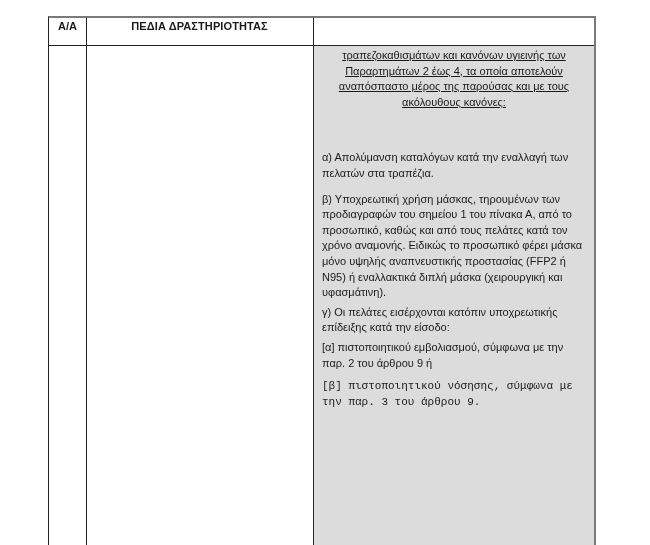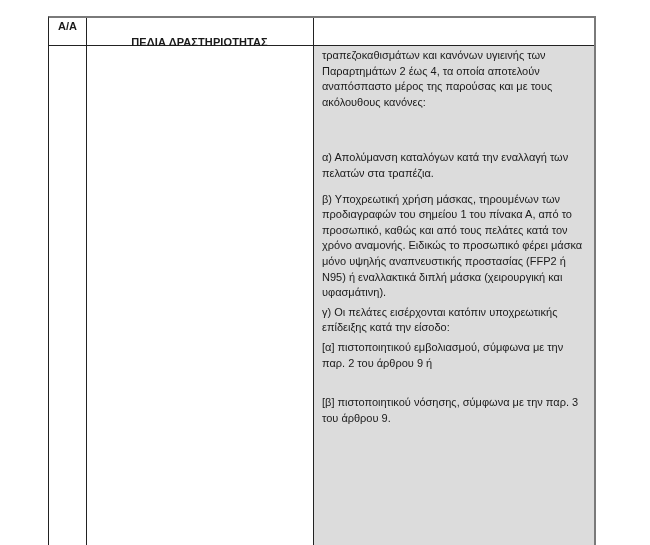--- a/index.html
+++ b/index.html
@@ -47,21 +47,21 @@
 
     .hdr {
       position: absolute;
       top: 2px;
       font-weight: bold;
       font-size: 11px;
       letter-spacing: 0.1px;
       text-align: center;
     }
     .hdr.aa { left: 0; width: 37px; }
-    .hdr.fields { left: 37px; width: 227px; margin-top: 16px; }
+    .hdr.fields { left: 37px; width: 227px; }
     .hdr.measures { left: 265px; width: 281px; }
 
     .measures-cell {
       position: absolute;
       left: 265px;
       top: 28px;
       right: 0;
       bottom: 0;
       background: #dcdcdc;
       padding: 2px 8px 0 8px;
@@ -79,20 +79,20 @@
 <div class="page-table">
   <div class="header-row">
     <div class="hdr aa">Α/Α</div>
     <div class="hdr fields">ΠΕΔΙΑ ΔΡΑΣΤΗΡΙΟΤΗΤΑΣ</div>
   </div>
 
   <div class="col-divider d1"></div>
   <div class="col-divider d2"></div>
 
   <div class="measures-cell">
-    <p style="margin-bottom:12px;">τραπεζοκαθισμάτων και κανόνων υγιεινής των Παραρτημάτων 2 έως 4, τα οποία αποτελούν αναπόσπαστο μέρος της παρούσας και με τους ακόλουθους κανόνες:</p>
+    <p style="text-align:center; margin-bottom:12px;text-decoration:underline;">τραπεζοκαθισμάτων και κανόνων υγιεινής των Παραρτημάτων 2 έως 4, τα οποία αποτελούν αναπόσπαστο μέρος της παρούσας και με τους ακόλουθους κανόνες:</p>
     <p style="margin-bottom:10px;margin-top:40px;">α) Απολύμανση καταλόγων κατά την εναλλαγή των πελατών στα τραπέζια.</p>
     <p style="margin-bottom:4px;">β) Υποχρεωτική χρήση μάσκας, τηρουμένων των προδιαγραφών του σημείου 1 του πίνακα Α, από το προσωπικό, καθώς και από τους πελάτες κατά τον χρόνο αναμονής. Ειδικώς το προσωπικό φέρει μάσκα μόνο υψηλής αναπνευστικής προστασίας (FFP2 ή N95) ή εναλλακτικά διπλή μάσκα (χειρουργική και υφασμάτινη).</p>
     <p style="margin-bottom:4px;">γ) Οι πελάτες εισέρχονται κατόπιν υποχρεωτικής επίδειξης κατά την είσοδο:</p>
-    <p style="margin-bottom:24px;">[α] πιστοποιητικού εμβολιασμού,  σύμφωνα με την παρ. 2 του άρθρου 9 ή</p>
-    <p style="margin-bottom:0;">[β] πιστοποιητικού νόσησης, σύμφωνα με την παρ. 3 του άρθρου 9.</p>
+    <p style="margin-bottom:8px;">[α] πιστοποιητικού εμβολιασμού,  σύμφωνα με την παρ. 2 του άρθρου 9 ή</p>
+    <p style="margin-bottom:0;font-family:Liberation Mono, monospace;">[β] πιστοποιητικού νόσησης, σύμφωνα με την παρ. 3 του άρθρου 9.</p>
   </div>
 </div>
 
 </body></html>

